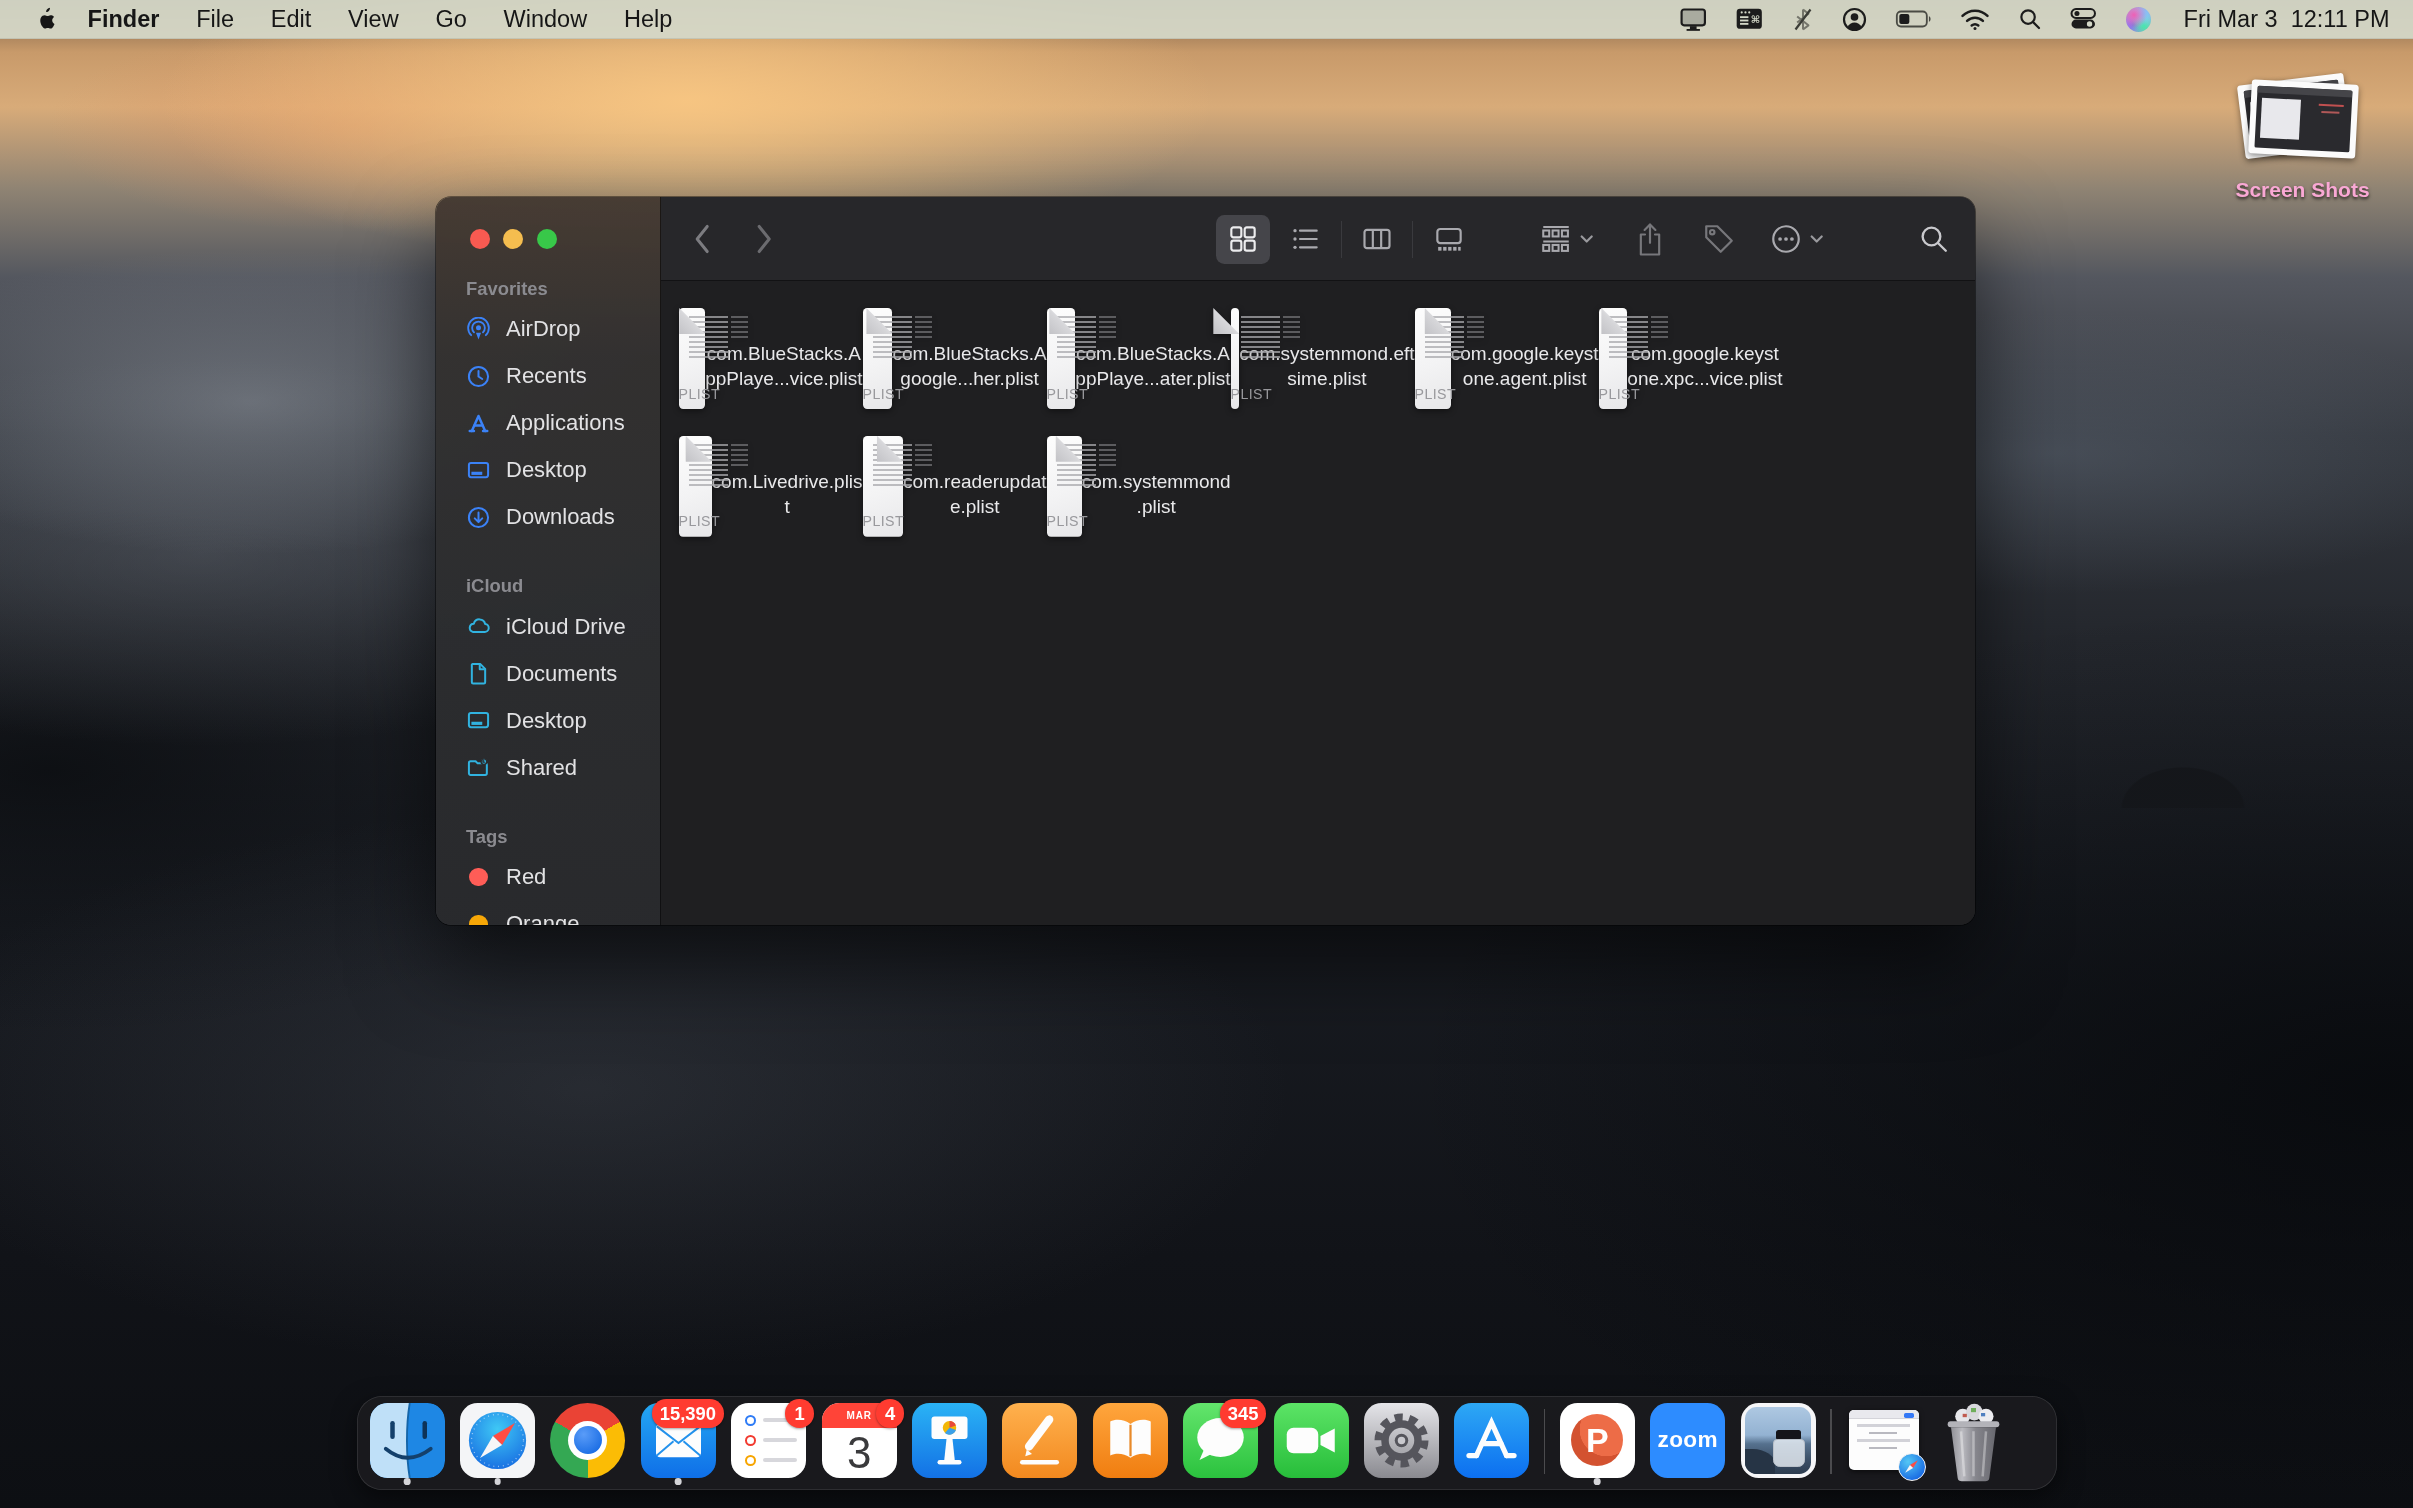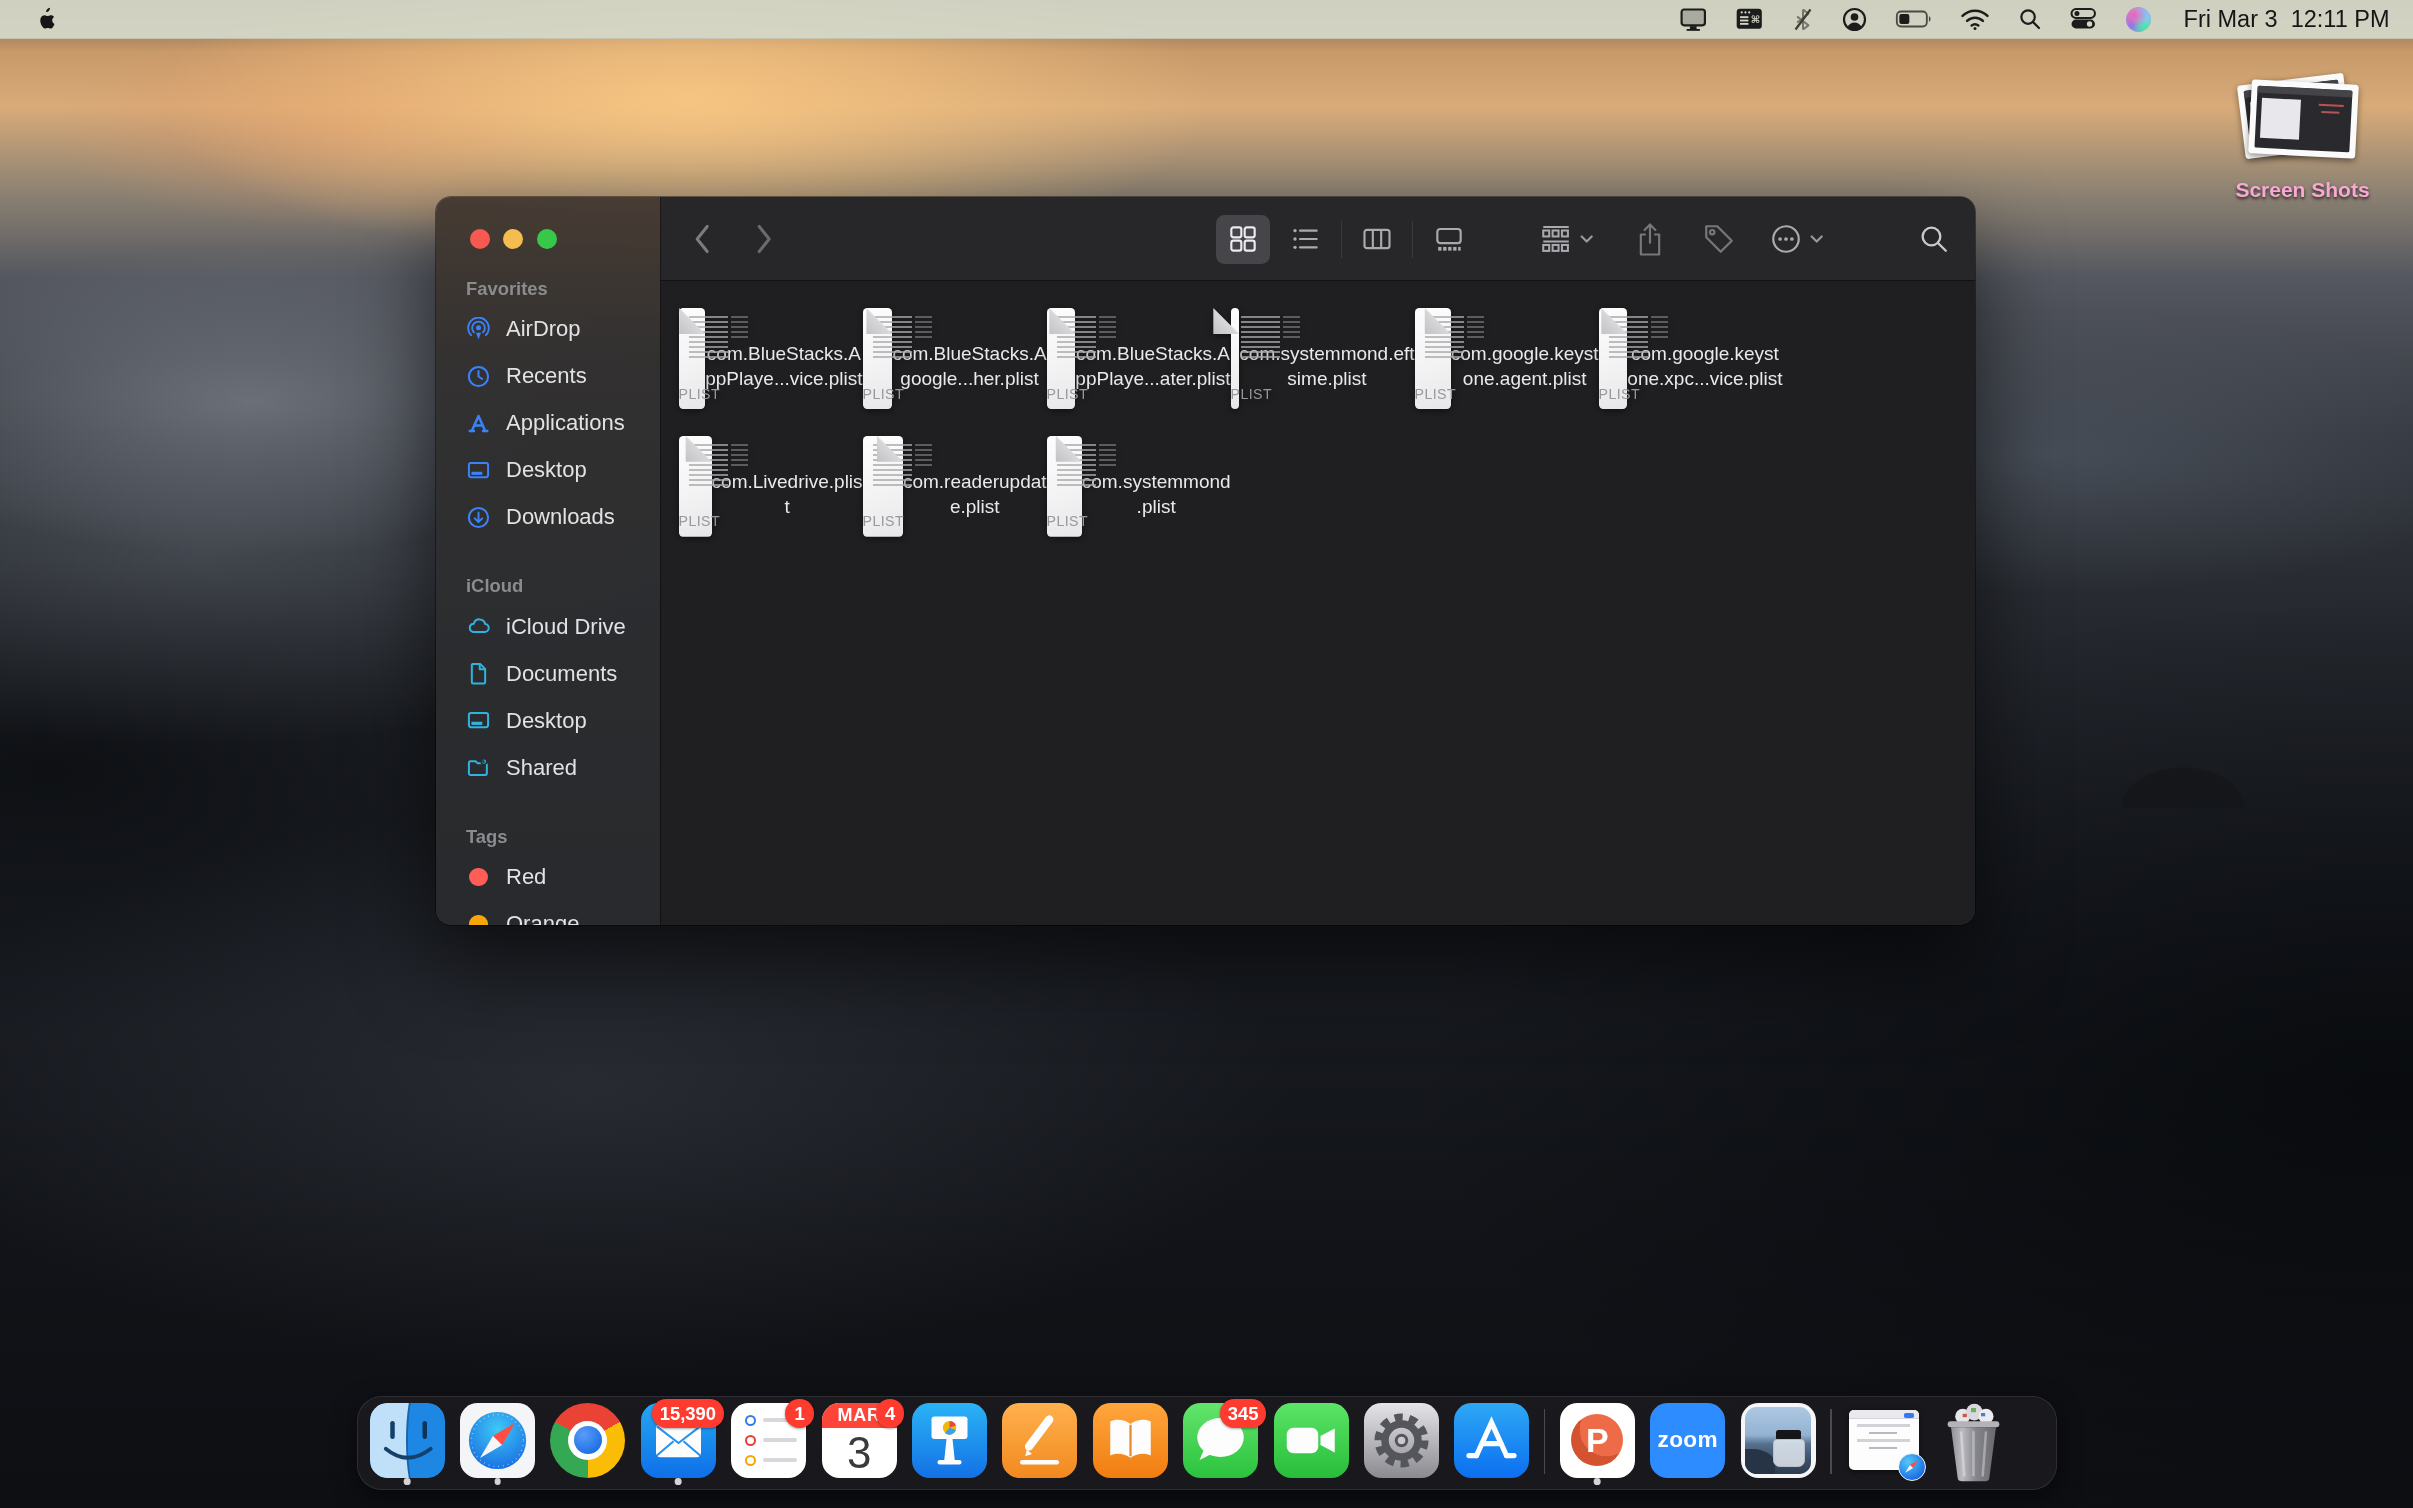--- a/index.html
+++ b/index.html
@@ -129,21 +129,21 @@
     display:flex; align-items:center; justify-content:center; z-index:5;
     box-shadow:0 0.8px 2.5px rgba(0,0,0,0.4); }
   .dsep { width:1.7px; height:65px; margin-top:6.7px; background:rgba(255,255,255,0.22); flex:none; }
 
   .ic-mail { background:linear-gradient(180deg,#24a7f2,#0f6fe8); display:flex; align-items:center; justify-content:center; }
   .ic-reminders { background:#fff; display:flex; flex-direction:column; justify-content:center; gap:9.2px; padding-left:13.4px; }
   .rem-row { display:flex; align-items:center; gap:7.5px; }
   .rem-dot { width:11px; height:11px; border-radius:50%; border:2.9px solid; }
   .rem-line { width:34px; height:4.2px; border-radius:2.5px; background:#d7d7dc; }
   .ic-cal { background:#fff; display:flex; flex-direction:column; }
-  .cal-top { height:40px; background:#ff4438; color:#fff; font-size:18px; font-weight:700;
+  .cal-top { height:40px; background:#ff4438; color:#fff; font-size:10px; font-weight:700;
     display:flex; align-items:center; justify-content:center; letter-spacing:0.8px; }
   .cal-day { flex:1; display:flex; align-items:center; justify-content:center;
     font-size:44px; font-weight:300; color:#3a3a3c; }
   .ic-keynote { background:linear-gradient(180deg,#2ab3f5,#1371e5); }
   .ic-pages { background:linear-gradient(180deg,#ffb14e,#f2891f); }
   .ic-books { background:linear-gradient(180deg,#ffa63d,#f07d10); }
   .ic-msg { background:linear-gradient(180deg,#63e56c,#2bc23e); }
   .ic-ft { background:linear-gradient(180deg,#5ce466,#27bd3a); }
   .ic-set { background:linear-gradient(180deg,#e5e5e9,#8a8a90); }
   .ic-as { background:linear-gradient(180deg,#2da8f5,#0c6ff0); }
@@ -182,20 +182,29 @@
   <div class="island"></div>
 </div>
 
 <div class="menubar">
   <span class="apple">
     <svg width="22" height="25" viewBox="0 0 24 28" fill="#161616">
       <path d="M15.4 4.1c.7-.9 1.2-2.1 1-3.3-1.1.1-2.4.8-3.1 1.7-.7.8-1.3 2-1.1 3.2 1.2.1 2.5-.7 3.2-1.6z"></path>
       <path d="M18.9 14.9c0-2.5 2-3.7 2.1-3.8-1.1-1.7-2.9-1.9-3.5-1.9-1.5-.2-2.9.9-3.7.9-.8 0-2-.9-3.3-.9-1.7 0-3.2 1-4.1 2.5-1.7 3-0.4 7.5 1.3 10 .8 1.2 1.8 2.6 3.1 2.5 1.2-.1 1.7-.8 3.2-.8s1.9.8 3.2.8c1.3 0 2.2-1.2 3-2.4.9-1.4 1.3-2.7 1.3-2.8-.1 0-2.6-1-2.6-4.1z"></path>
     </svg>
   </span>
+  <div class="menu-items">
+    <span class="menu-item app-name">Finder</span>
+    <span class="menu-item">File</span>
+    <span class="menu-item">Edit</span>
+    <span class="menu-item">View</span>
+    <span class="menu-item">Go</span>
+    <span class="menu-item">Window</span>
+    <span class="menu-item">Help</span>
+  </div>
   <div class="status-area">
     <span class="status-icon">
       <svg width="28.5" height="25" viewBox="0 0 34 30">
           <rect x="3" y="3" width="28" height="19" rx="3" fill="#a9ab9f" stroke="#1c1c1c" stroke-width="2.6"></rect>
           <rect x="13" y="23" width="8" height="3.4" fill="#1c1c1c"></rect>
           <rect x="9" y="26.4" width="16" height="2.2" fill="#1c1c1c"></rect>
         </svg>
     </span>
     <span class="status-icon">
       <svg width="28.5" height="23.5" viewBox="0 0 34 28" style="font-size:28px">

